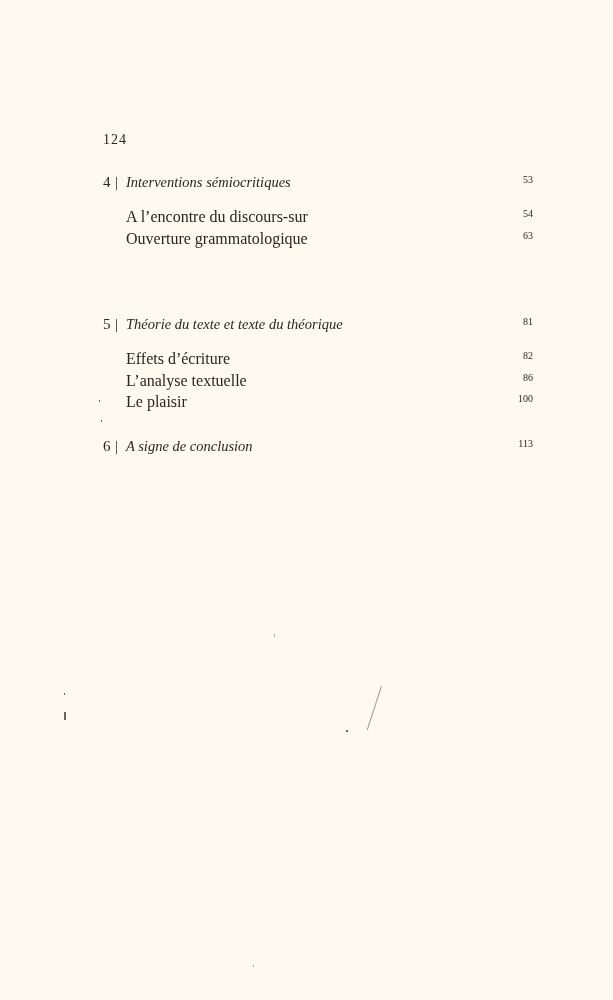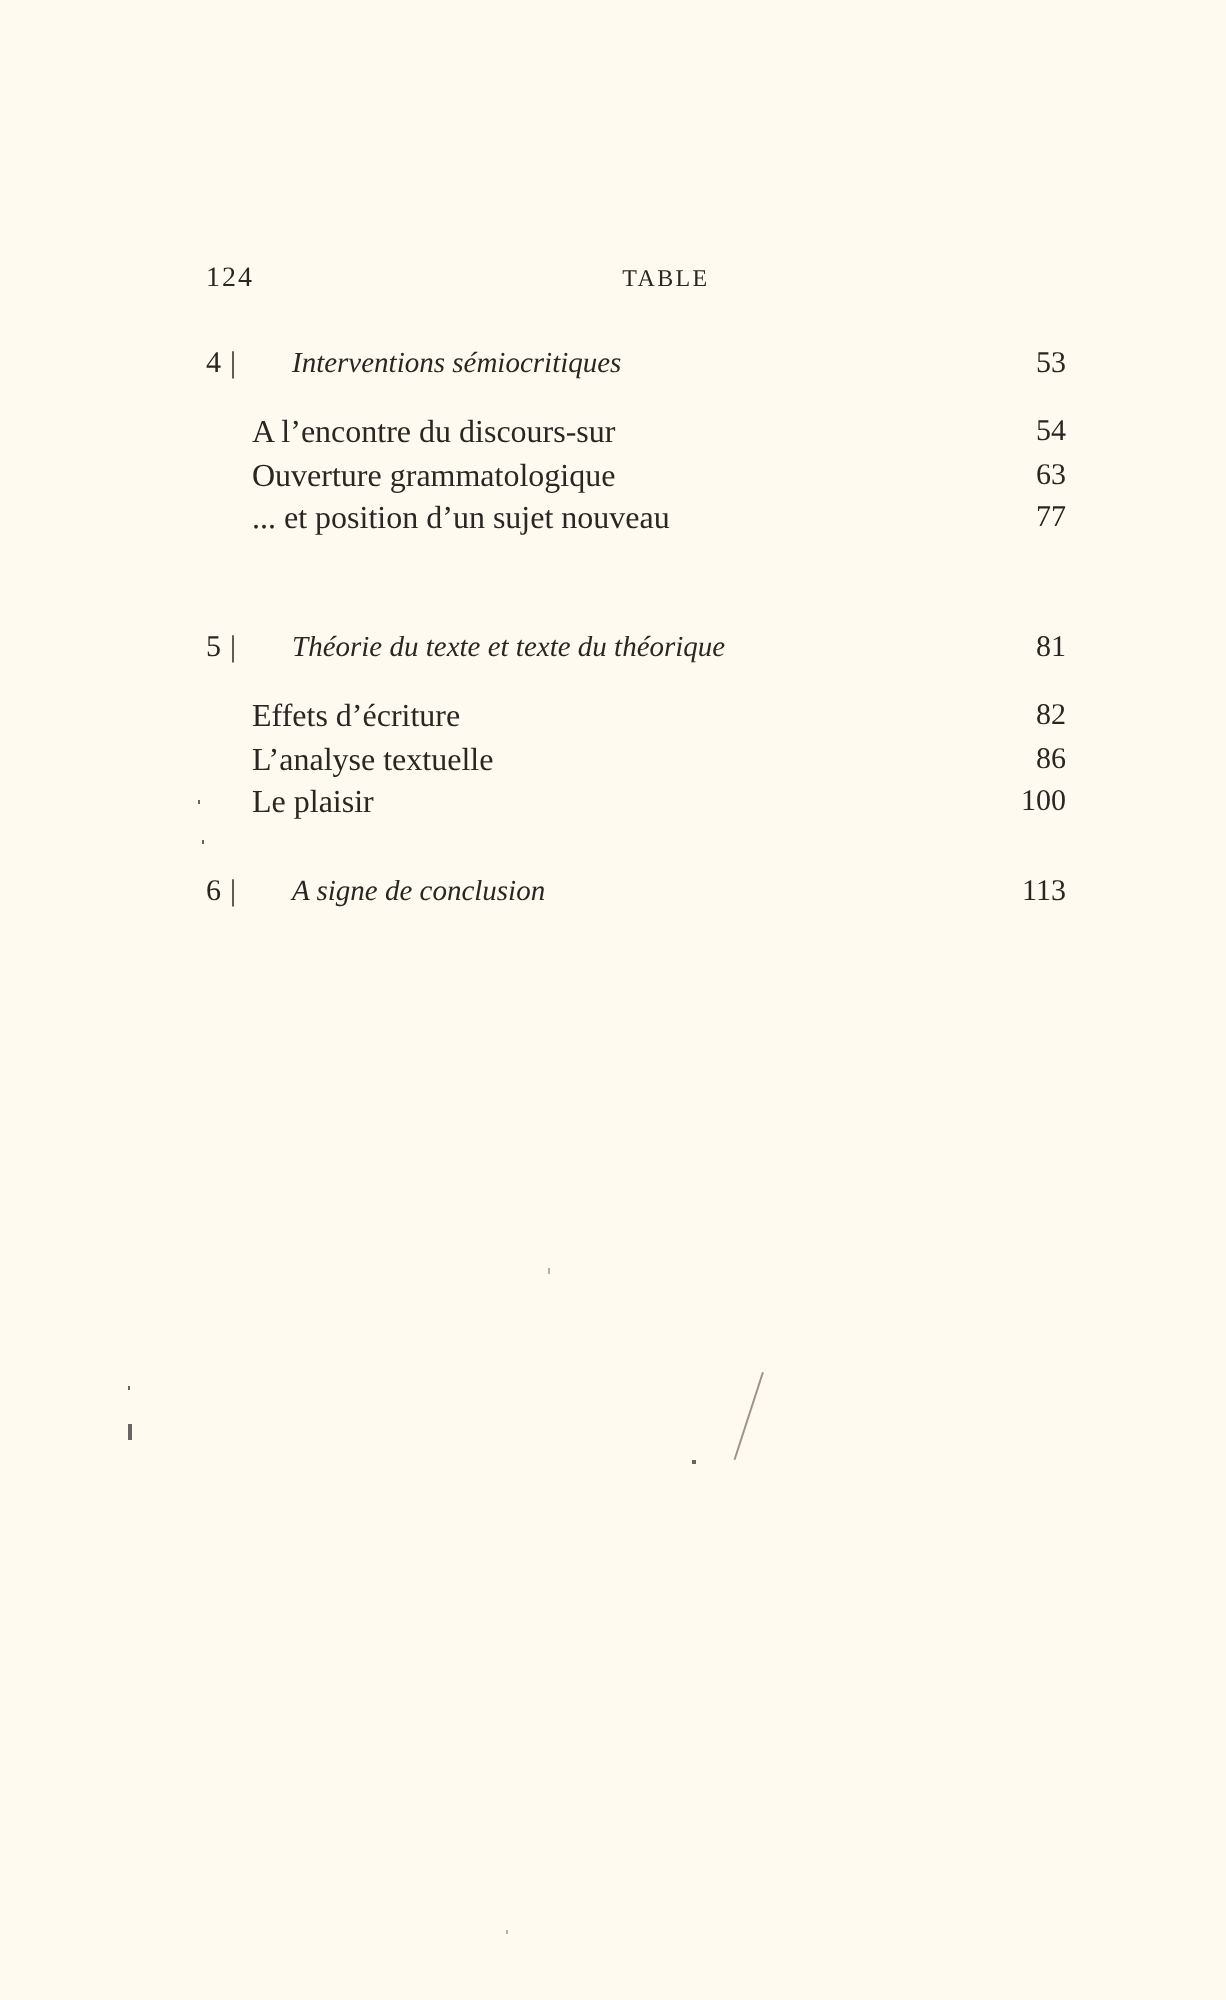--- a/index.html
+++ b/index.html
@@ -68,27 +68,26 @@
       position: absolute;
       left: 12px;
       top: 0;
     }
     .chapter-title {
       position: absolute;
       left: 23px;
       top: 0;
       font-style: italic;
       font-size: 14.5px;
-      margin-left: 20px;
     }
     .page-num {
       position: absolute;
       right: 0;
       top: 0;
-      font-size: 15px;
+      font-size: 10px;
     }
     .entries {
       margin-top: 12px;
     }
     .entry-row {
       position: relative;
       height: 21.5px;
       font-size: 16px;
     }
     .entry-title {
@@ -105,44 +104,39 @@
       background: #6a6560;
     }
   </style>
 </head>
 <body>
 
 <div class="page">
 
   <div class="running-head">
     <span class="folio">124</span>
-    <span class="head-title">TABLE</span>
   </div>
 
   <div class="toc">
 
     <div class="section s4">
       <div class="chapter-row">
         <span class="chapter-num">4</span>
         <span class="chapter-sep">|</span>
         <span class="chapter-title">Interventions sémiocritiques</span>
         <span class="page-num">53</span>
       </div>
       <div class="entries">
         <div class="entry-row">
           <span class="entry-title">A l’encontre du discours-sur</span>
           <span class="page-num">54</span>
         </div>
         <div class="entry-row">
           <span class="entry-title">Ouverture grammatologique</span>
           <span class="page-num">63</span>
-        </div>
-        <div class="entry-row">
-          <span class="entry-title">... et position d’un sujet nouveau</span>
-          <span class="page-num">77</span>
         </div>
       </div>
     </div>
 
     <div class="section s5">
       <div class="chapter-row">
         <span class="chapter-num">5</span>
         <span class="chapter-sep">|</span>
         <span class="chapter-title">Théorie du texte et texte du théorique</span>
         <span class="page-num">81</span>

